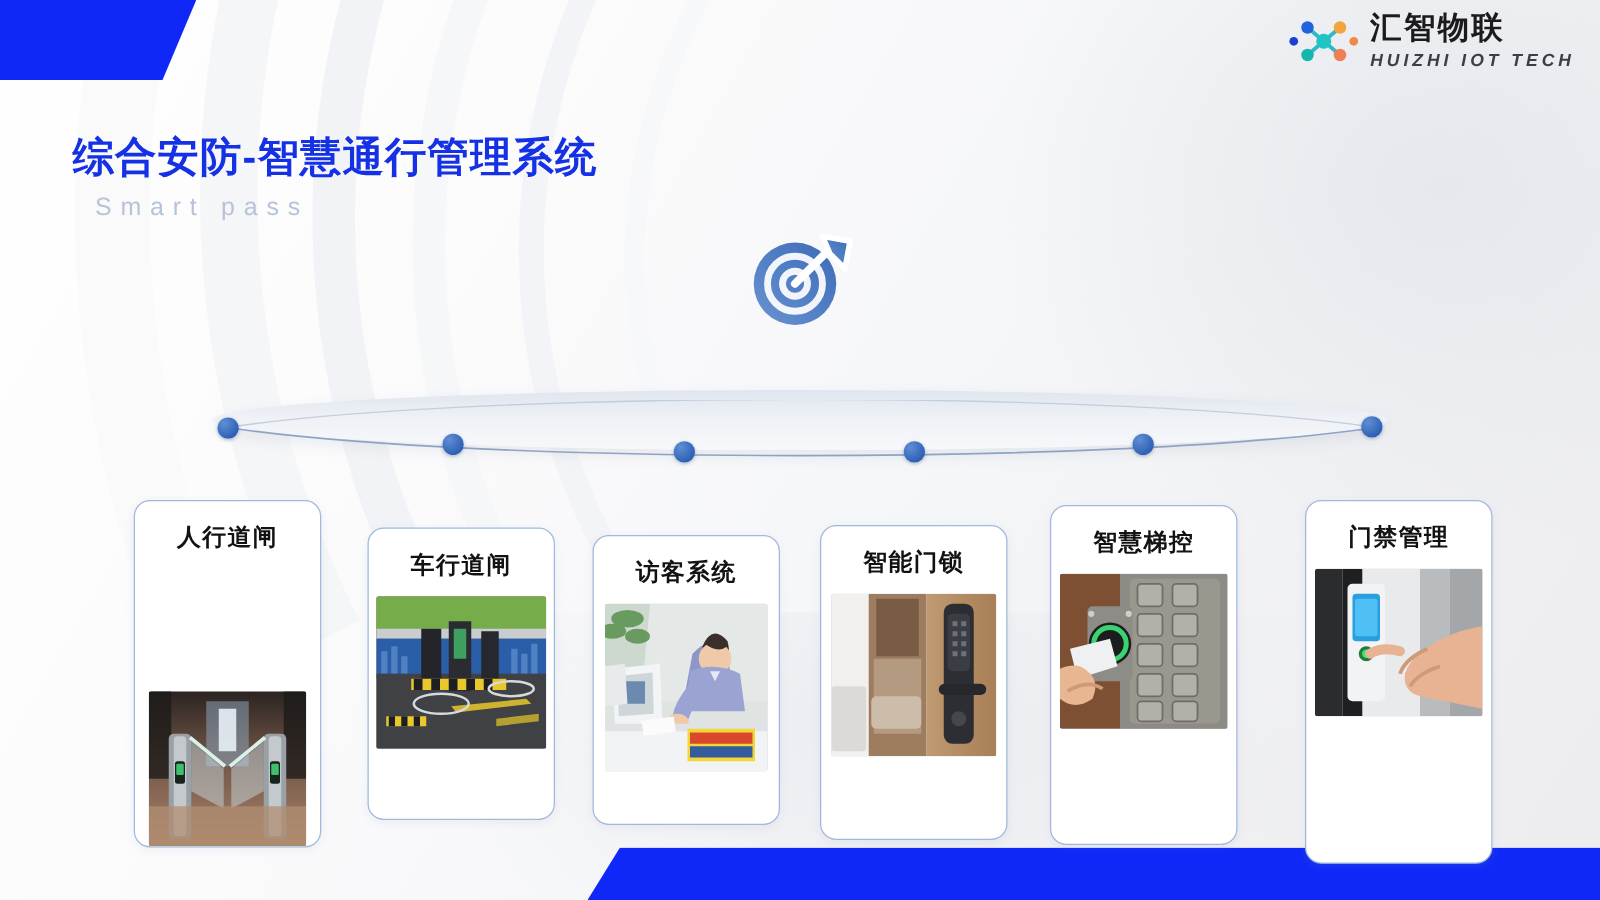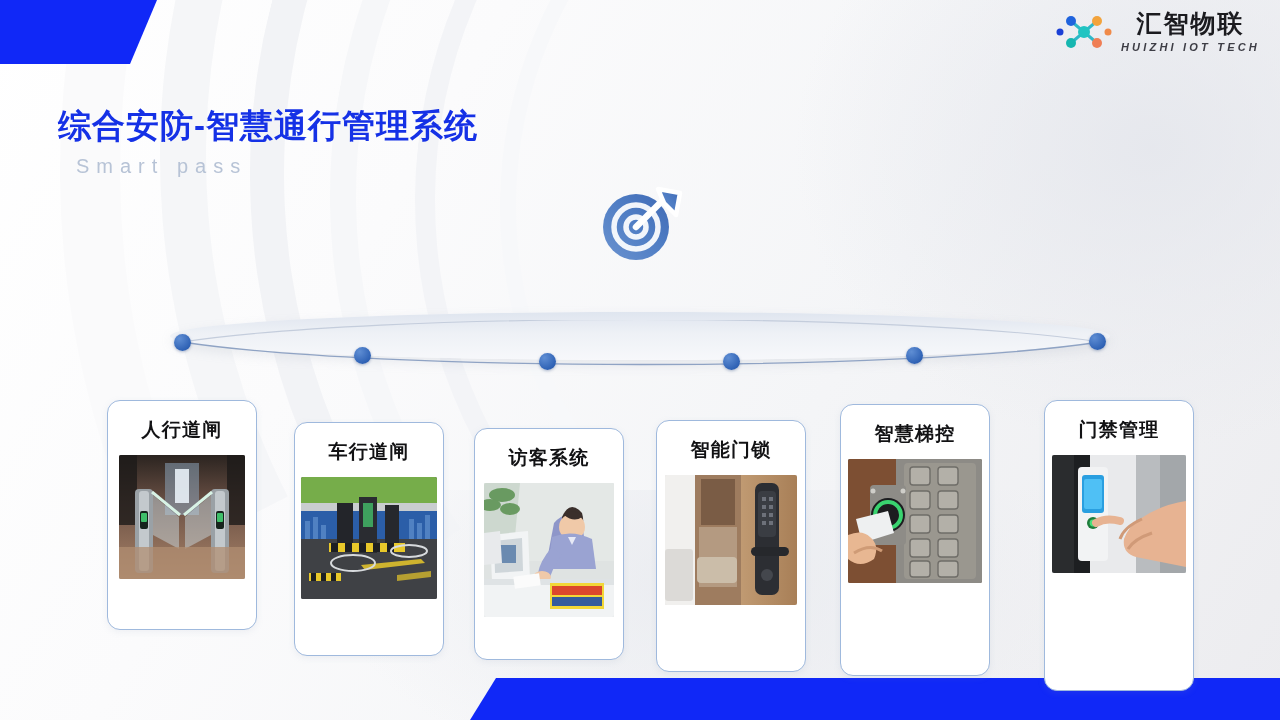--- a/index.html
+++ b/index.html
@@ -39,23 +39,23 @@
      clip-path:polygon(26px 0,100% 0,100% 100%,0 100%);}
 
   
   .header{position:absolute;left:58px;top:66px;margin-top:41px;}
   .page-title{margin:0;font-size:33px;font-weight:bold;letter-spacing:1px;line-height:1.15;}
   .page-subtitle{margin:10px 0 0 18px;font-size:20px;letter-spacing:7px;font-weight:500;}
 
   
   .brand{position:absolute;right:20px;top:10px;display:flex;align-items:center;gap:9px;}
   .brand-mark{width:56px;height:44px;flex:0 0 auto;}
-  .brand-text{display:flex;flex-direction:column;line-height:1;align-items:center;}
+  .brand-text{display:flex;flex-direction:column;line-height:1;}
   .brand-cn{font-size:25px;font-weight:bold;color:#1b1b1f;letter-spacing:2px;}
-  .brand-en{font-size:11px;font-weight:bold;color:#3d3d45;letter-spacing:3.2px;
+  .brand-en{font-size:14px;font-weight:bold;color:#3d3d45;letter-spacing:3.2px;
      margin-top:6px;font-style:italic;}
 
   
   .hub-icon{position:absolute;left:596px;top:185px;width:88px;height:78px;}
   .hub-pill{position:absolute;left:443px;top:268px;width:396px;height:52px;
      border-radius:26px;display:flex;align-items:center;justify-content:center;
      background:linear-gradient(100deg,#3a5fae 0%,#4473bd 48%,#4f80c8 100%);
      box-shadow:0 6px 14px rgba(50,84,150,.26);}
   .hub-pill span{color:#fff;font-size:25px;font-weight:bold;letter-spacing:2.5px;
      text-shadow:0 1px 2px rgba(20,40,90,.35);}
@@ -159,21 +159,21 @@
       <path d="M22 22 C 220 -8, 740 -8, 940 22" fill="none" stroke="#c4cddc" stroke-width="1.1"></path>
     </svg>
     <span class="node" style="left:14px;top:14px;"></span>
     <span class="node" style="left:194px;top:27px;"></span>
     <span class="node" style="left:379px;top:33px;"></span>
     <span class="node" style="left:563px;top:33px;"></span>
     <span class="node" style="left:746px;top:27px;"></span>
     <span class="node" style="left:929px;top:13px;"></span>
   </div>
 
-  <div class="card c1" style="left: 107px; top: 400px; height: 230px; border-color: rgb(159, 185, 221);">
+  <div class="card c1" style="left: 107px; top: 400px; height: 278px; border-color: rgb(159, 185, 221); justify-content: space-between;">
     <div class="card-title">人行道闸</div>
     <div class="card-thumb">
       <svg viewBox="0 0 126 124" preserveAspectRatio="none" xmlns="http://www.w3.org/2000/svg">
         <defs>
           <linearGradient id="p1bg" x1="0" y1="0" x2="0" y2="1">
             <stop offset="0%" stop-color="#2b2420"></stop>
               <stop offset="40%" stop-color="#6d5246"></stop>
             <stop offset="100%" stop-color="#a98468"></stop>
           </linearGradient>
         </defs>

